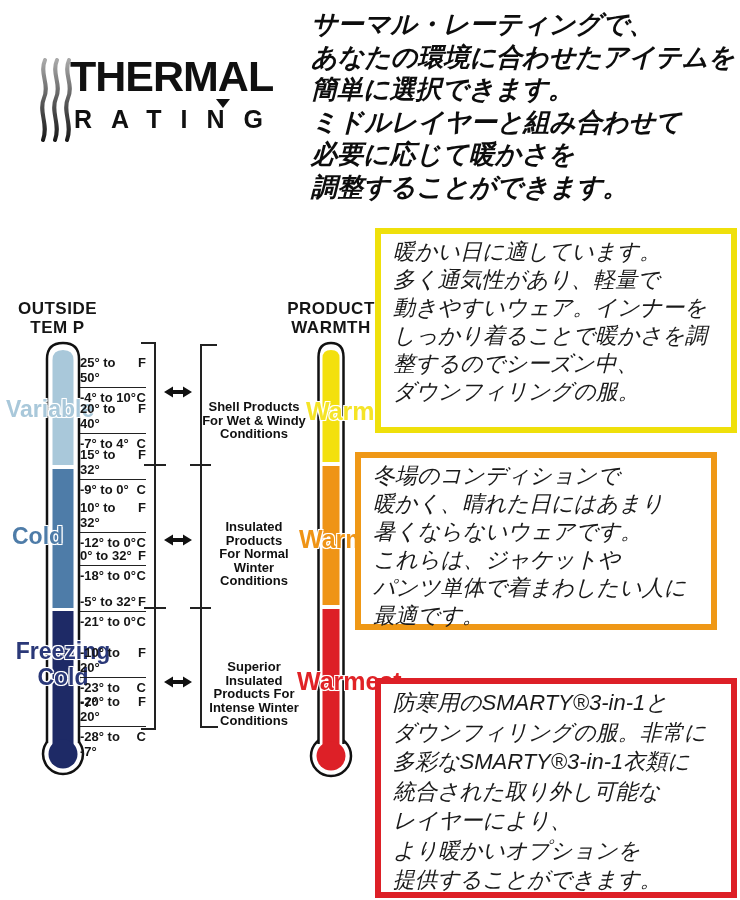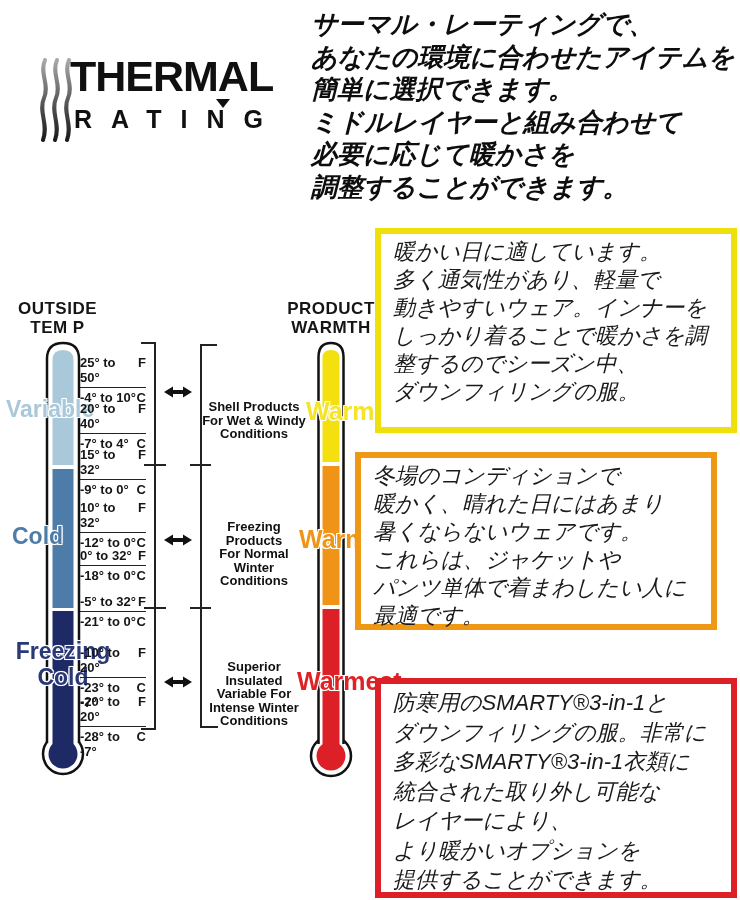--- a/index.html
+++ b/index.html
@@ -209,27 +209,27 @@
         <path d="M1,7 L10,1.5 V5 H20 V1.5 L29,7 L20,12.5 V9 H10 V12.5 Z" fill="#111"></path>
       </svg>
   </div>
 
   <div class="abs pdesc" style="left:200px;top:400px;">
     <div>Shell Products</div>
     <div>For Wet &amp; Windy</div>
     <div>Conditions</div>
   </div>
   <div class="abs pdesc" style="left:200px;top:520px;">
-    <div>Freezing Products</div>
+    <div>Insulated Products</div>
     <div>For Normal Winter</div>
     <div>Conditions</div>
   </div>
   <div class="abs pdesc" style="left:200px;top:660px;">
     <div>Superior Insulated</div>
-    <div>Variable For</div>
+    <div>Products For</div>
     <div>Intense Winter</div>
     <div>Conditions</div>
   </div>
 
   <div class="abs" style="left:305px;top:338px;">
     <svg width="60" height="448" viewBox="0 0 60 448">
       <circle cx="26" cy="418" r="20" fill="#fff" stroke="#111" stroke-width="2.5"></circle>
       <path d="M13.5,406 L13.5,19 Q13.5,5 26,5 Q38.5,5 38.5,19 L38.5,406" fill="#fff" stroke="#111" stroke-width="2.5"></path>
       <path d="M17.5,124 L17.5,20 Q17.5,12 26,12 Q34.5,12 34.5,20 L34.5,124 Z" fill="#f3e00e"></path>
       <rect x="17.5" y="128" width="17" height="139" fill="#ef9416"></rect>

